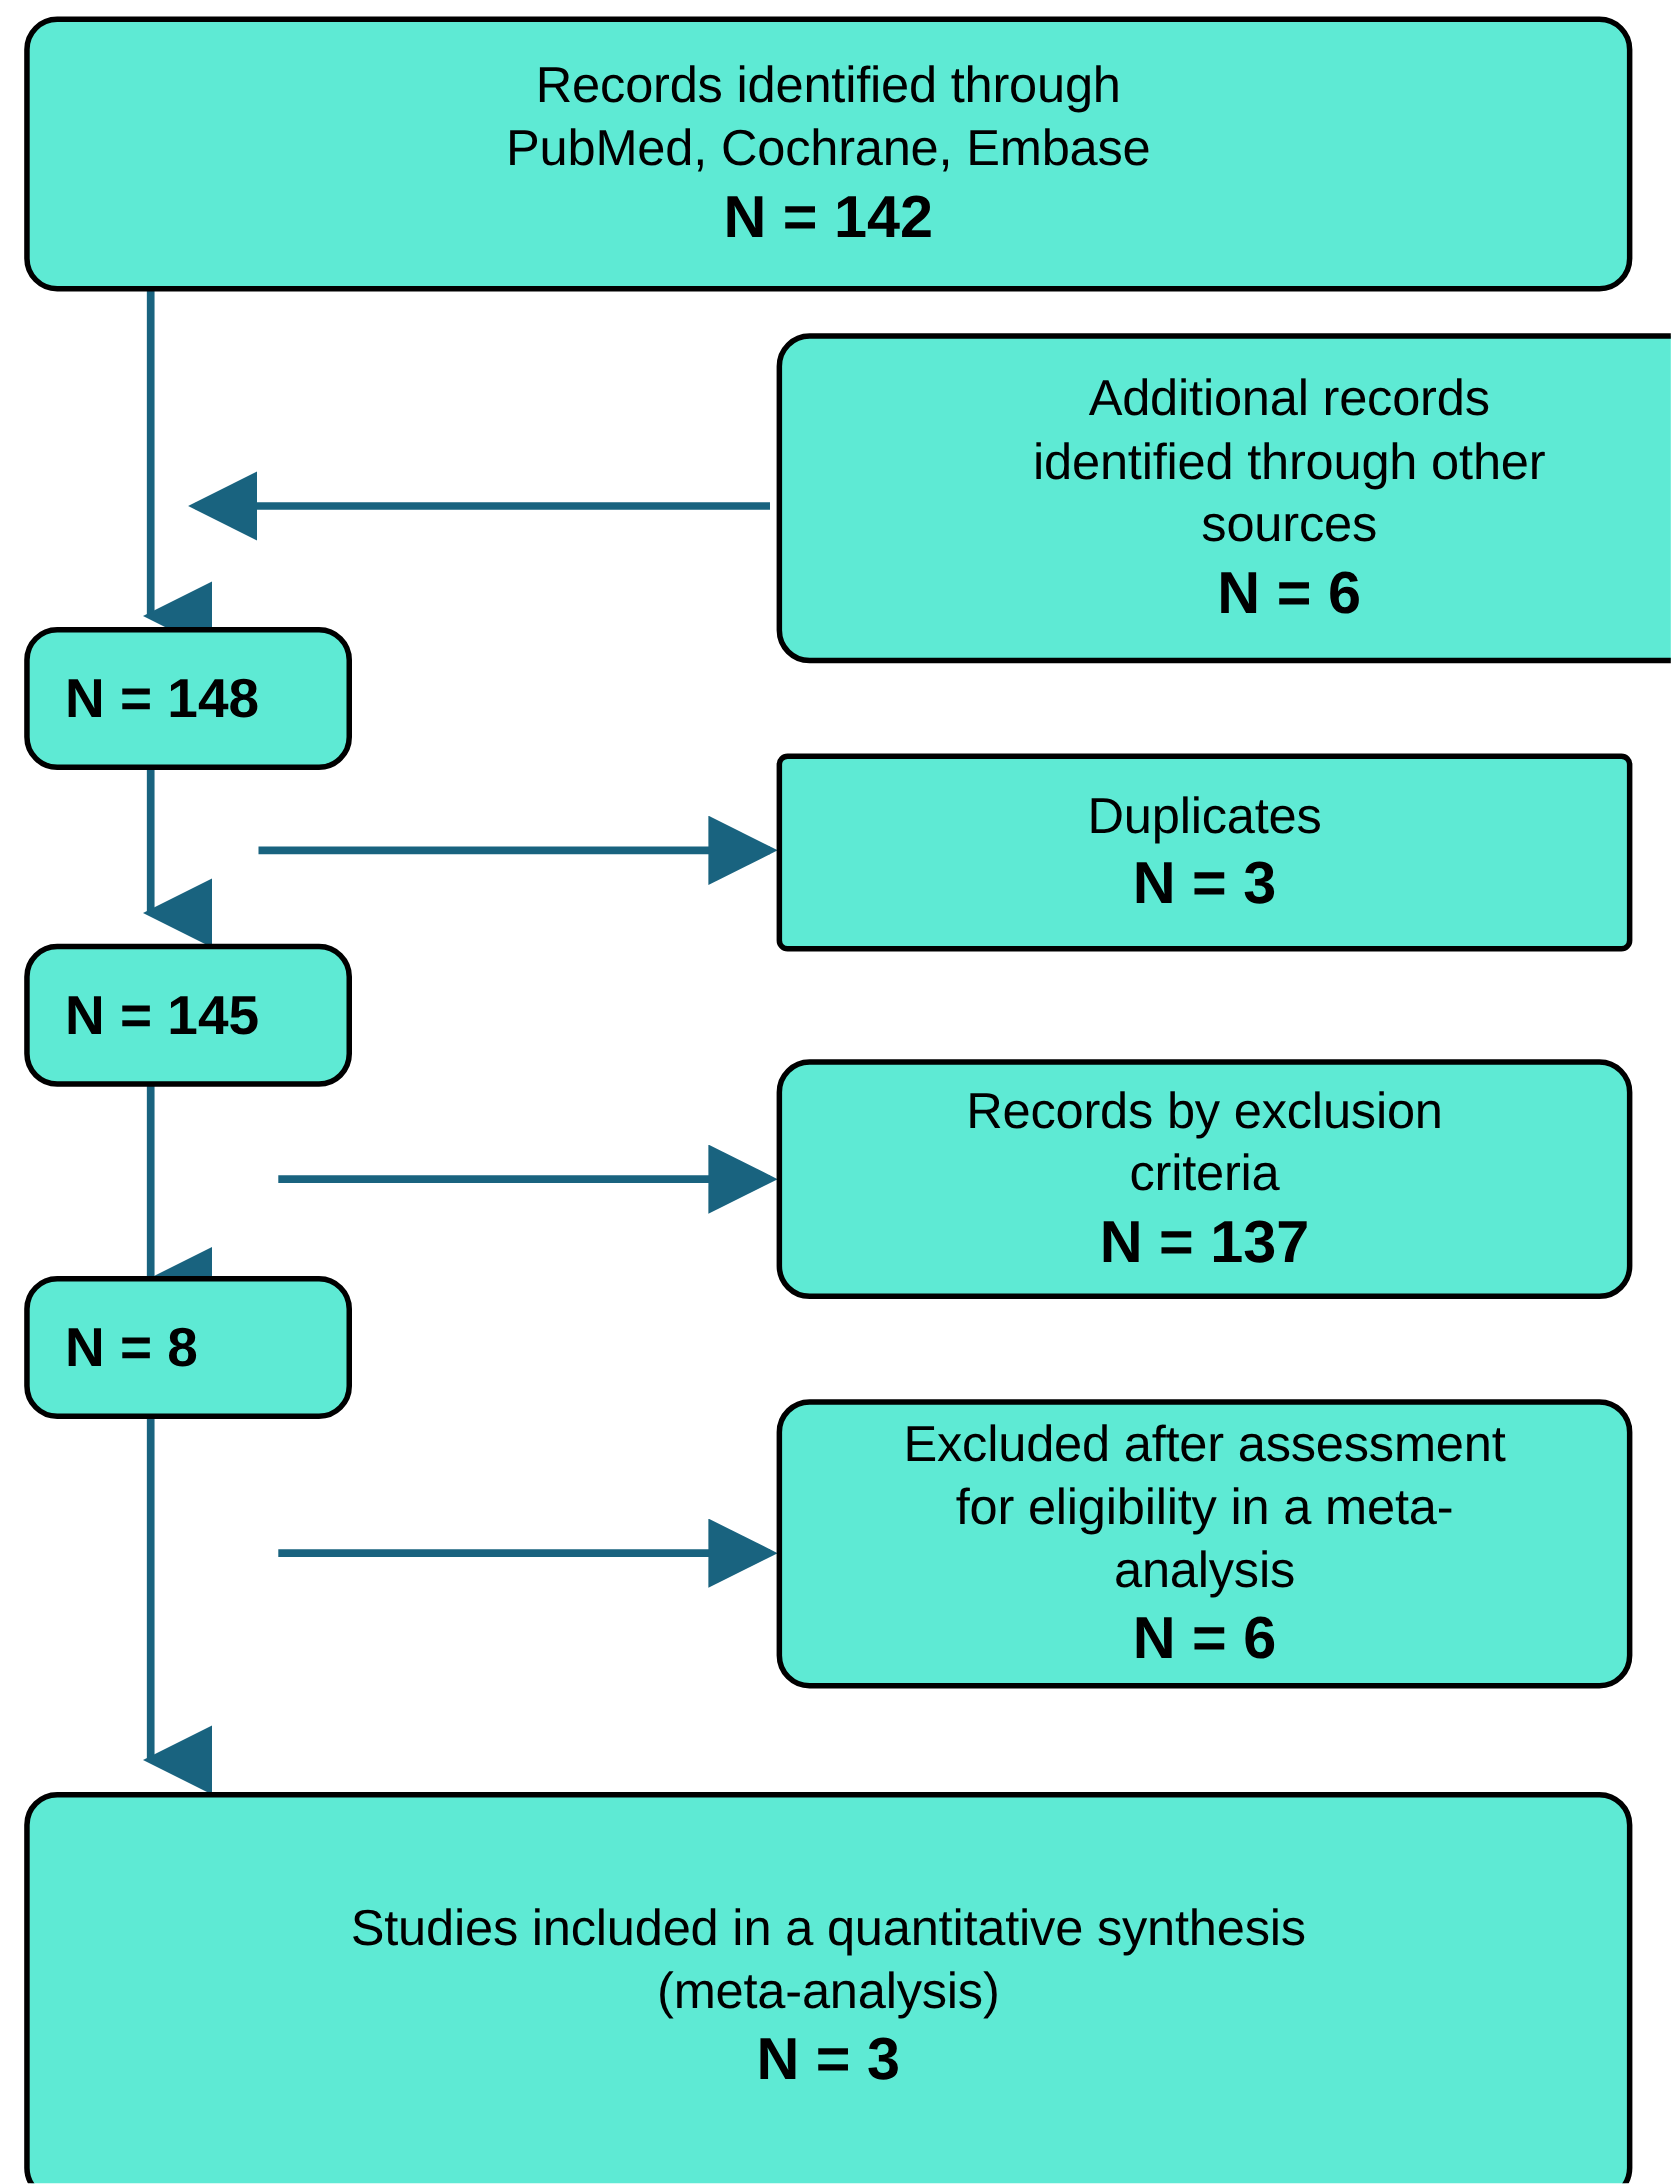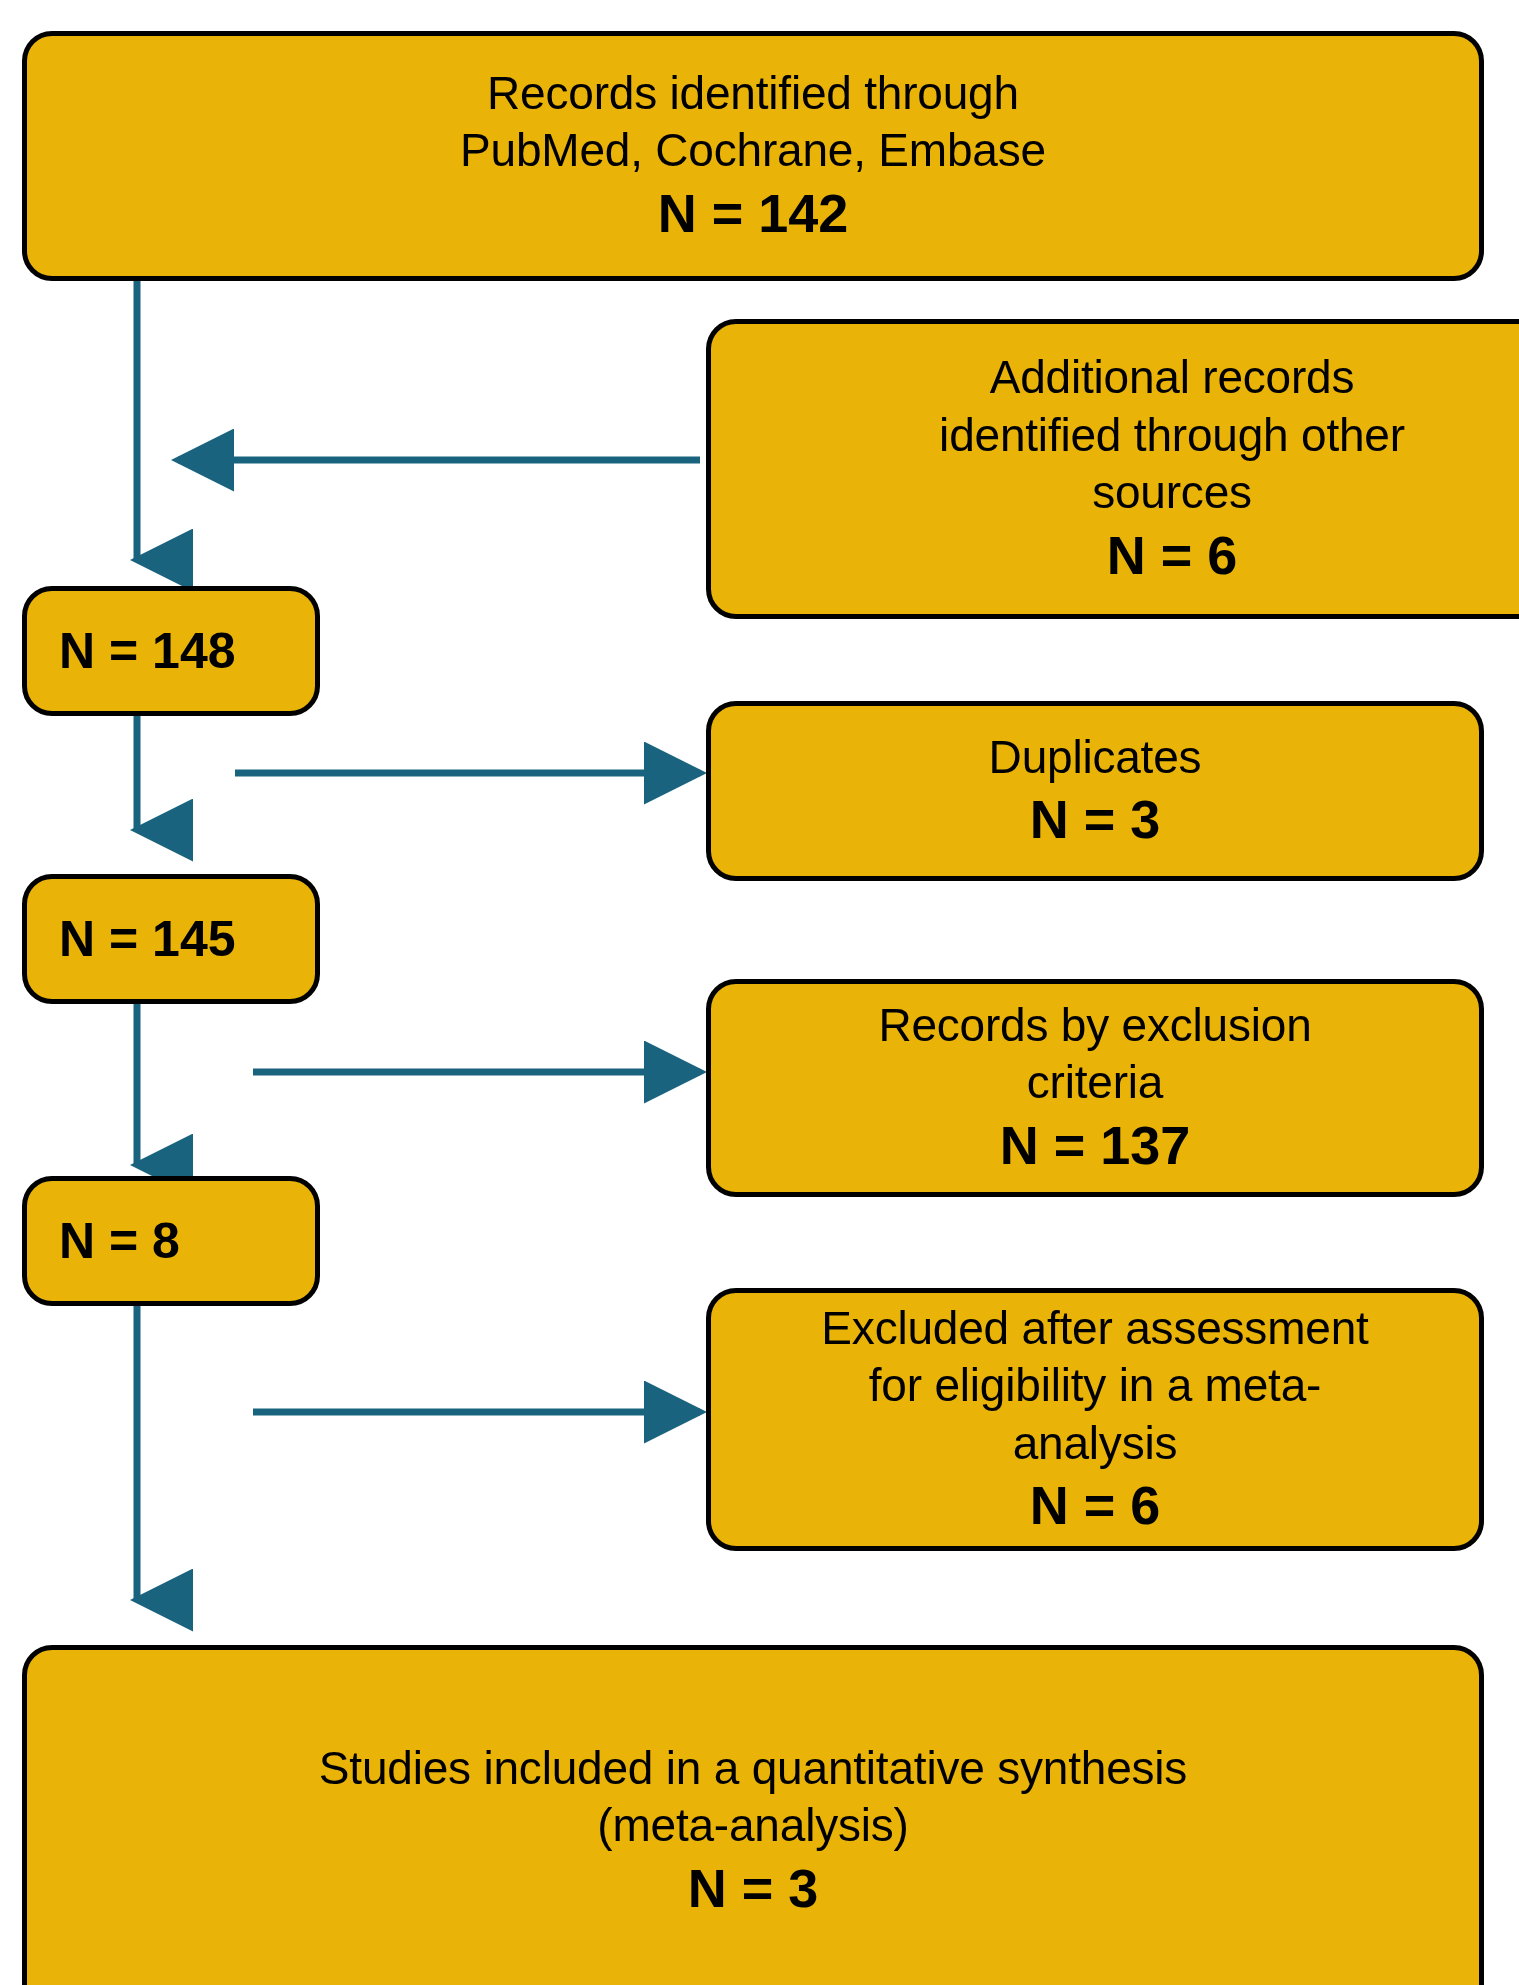--- a/index.html
+++ b/index.html
@@ -17,29 +17,28 @@
     width: 1519px;
     height: 1985px;
     background: #ffffff;
     overflow: hidden;
   }
   .node {
     position: absolute;
     box-sizing: border-box;
     border: 5px solid #000000;
     border-radius: 30px;
-    background: #eab308;
+    background: #5eead4;
     display: flex;
     flex-direction: column;
     align-items: center;
     justify-content: center;
     text-align: center;
     padding: 6px 18px;
     z-index: 3;
-    margin-top: 16px;
   }
   .node .line {
     display: block;
     font-size: 46px;
     line-height: 1.25;
     font-weight: 400;
     white-space: nowrap;
     letter-spacing: -0.2px;
   }
   .node .count {
@@ -115,21 +114,21 @@
     <span class="line">Additional records</span>
     <span class="line">identified through other</span>
     <span class="line">sources</span>
     <span class="count">N = 6</span>
   </div>
 
   <div class="node stat" style="left:22px; top:570px; width:298px; height:130px;">
     <span class="count">N = 148</span>
   </div>
 
-  <div class="node" style="left:706px; top:685px; width:778px; height:180px;">
+  <div class="node" style="left:706px; top:685px; width:778px; height:180px;border-radius:10px;">
     <span class="line">Duplicates</span>
     <span class="count">N = 3</span>
   </div>
 
   <div class="node stat" style="left:22px; top:858px; width:298px; height:130px;">
     <span class="count">N = 145</span>
   </div>
 
   <div class="node" style="left:706px; top:963px; width:778px; height:218px;">
     <span class="line">Records by exclusion</span>

